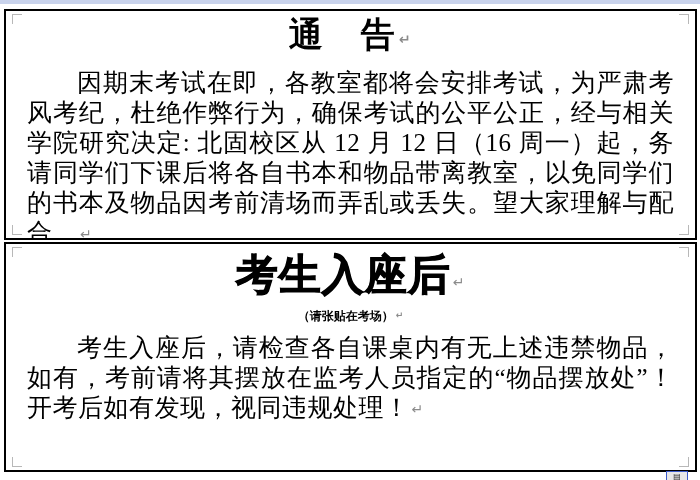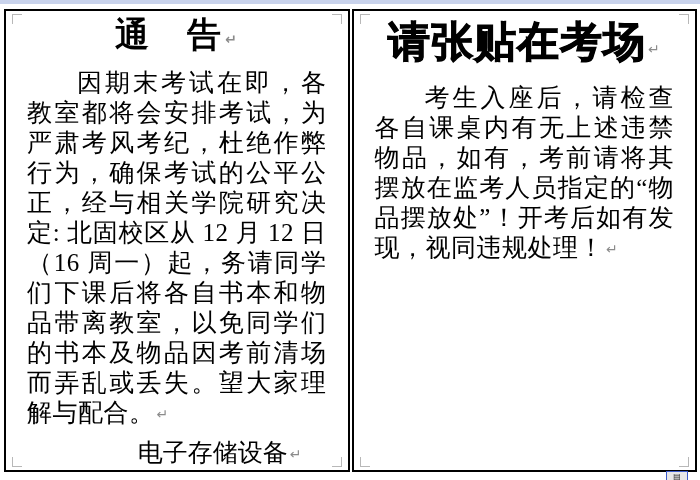--- a/index.html
+++ b/index.html
@@ -1,21 +1,21 @@
 <!DOCTYPE html>
 <html><head>
 <meta charset="utf-8">
 <style>
   html,body{margin:0;padding:0;background:#ffffff;}
   .screen{
     position:relative;width:700px;height:480px;background:#ffffff;overflow:hidden;
     font-family:"Liberation Serif","DejaVu Serif",serif;color:#000;
   }
   .top-strip{position:absolute;top:0;left:0;width:700px;height:4px;background:#c9d3ec;}
-  .panels{position:absolute;top:9px;left:4px;right:3px;bottom:8px;display:flex;gap:2px;}
+  .panels{position:absolute;top:9px;left:4px;right:3px;bottom:8px;display:flex;gap:2px;flex-direction:column;}
   .panel{
     flex:1;border:2px solid #000;background:#fff;position:relative;
     box-sizing:border-box;overflow:hidden;
   }
   .panel-inner{padding:2px 12px 0 12px;}
   
   .corner{position:absolute;width:9px;height:9px;border:0 solid #b8b8b8;}
   .corner.tl{top:3px;left:6px;border-top-width:1px;border-left-width:1px;}
   .corner.tr{top:3px;right:6px;border-top-width:1px;border-right-width:1px;}
   .corner.bl{bottom:3px;left:6px;border-bottom-width:1px;border-left-width:1px;}
@@ -78,22 +78,23 @@
 
       </div>
     </section>
 
     <section class="panel r-body">
       <span class="corner tl"></span>
       <span class="corner tr"></span>
       <span class="corner bl"></span>
       <span class="corner br"></span>
       <div class="panel-inner">
-        <h1 class="r-title"><span>请张贴在考场</span><span class="mark" style="-webkit-text-stroke:0;font-weight:normal">↵</span></h1>
+        <h1 class="r-title"><span>考生入座后</span><span class="mark" style="-webkit-text-stroke:0;font-weight:normal">↵</span></h1>
 
+        <p class="r-subtitle"><span>（请张贴在考场）</span><span class="mark tiny">↵</span></p>
 
 
         <p class="body-p"><span>考生入座后，请检查各自课桌内有无上述违禁物品，如有，考前请将其摆放在监考人员指定的“物品摆放处”！开考后如有发现，视同违规处理！</span><span class="mark">↵</span></p>
 
       </div>
     </section>
   </div>
 
   <div class="browse-btn">▤</div>
 </div>

